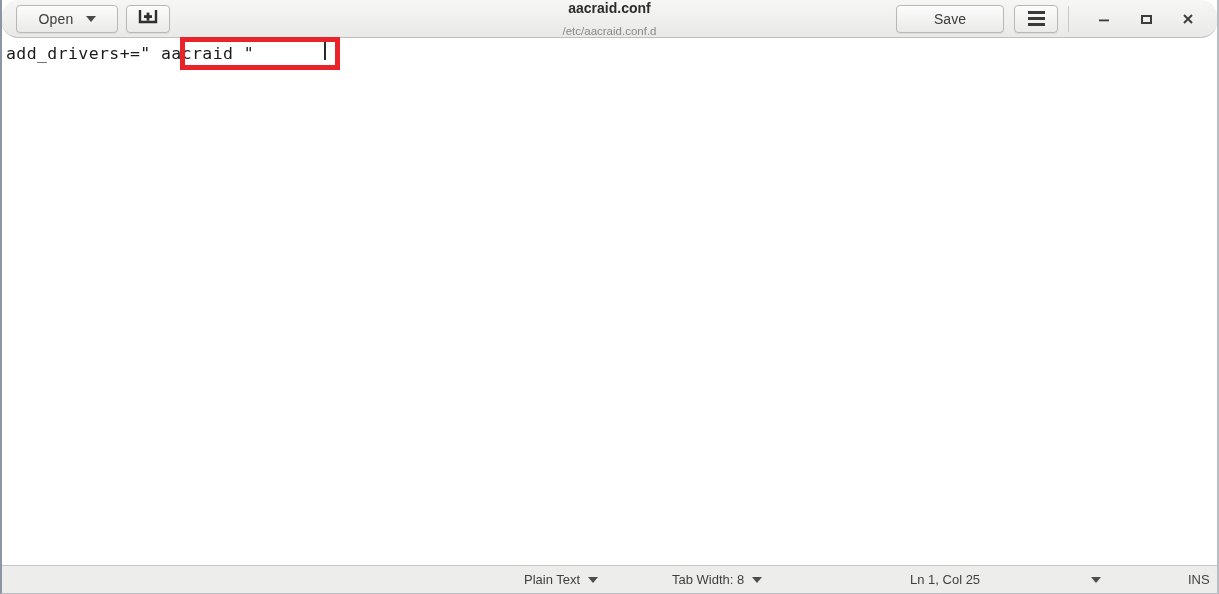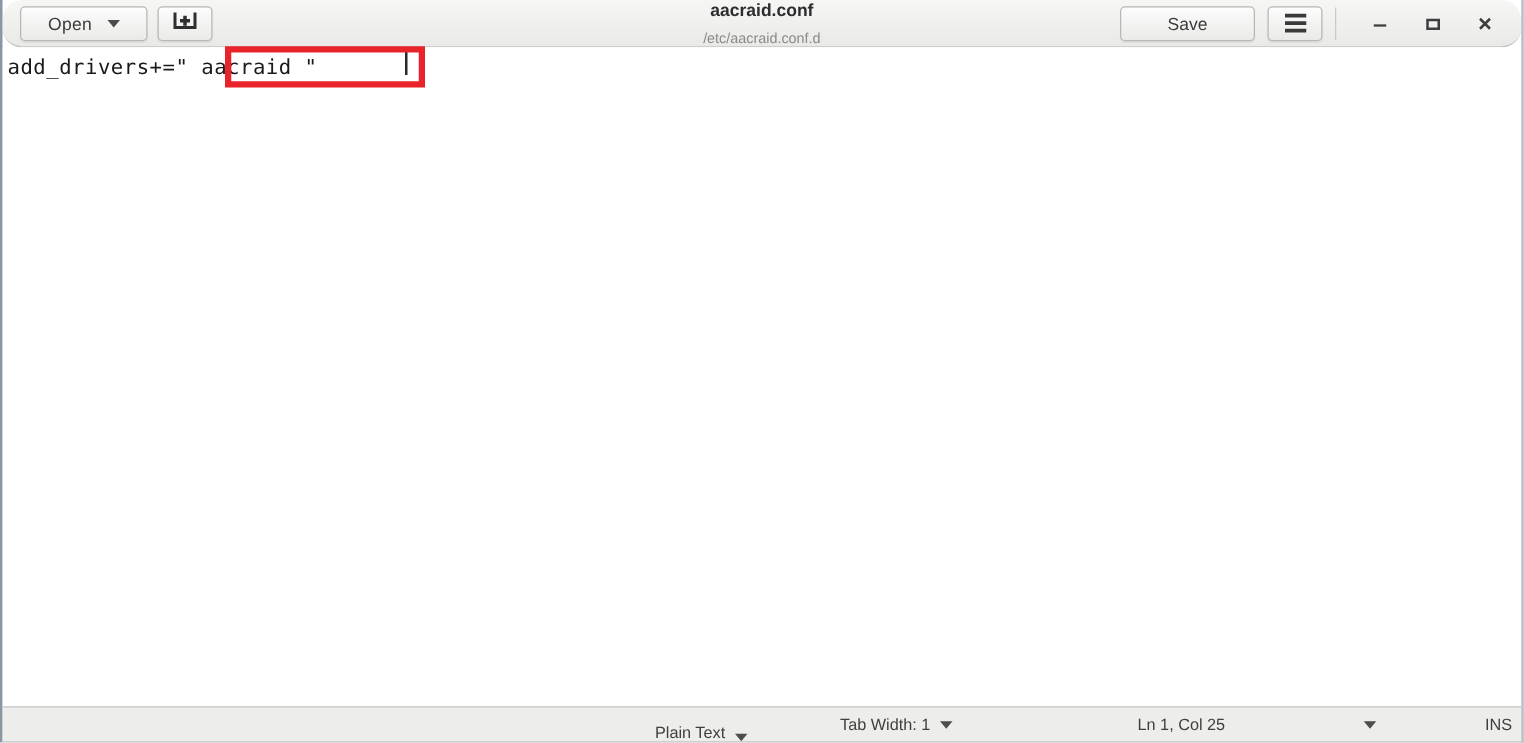--- a/index.html
+++ b/index.html
@@ -215,21 +215,21 @@
     gap: 8px;
     cursor: default;
     user-select: none;
   }
   .sb-caret {
     width: 0; height: 0;
     border-left: 5px solid transparent;
     border-right: 5px solid transparent;
     border-top: 6px solid #4d4d4d;
   }
-  #sb-language { left: 522px; align-items: flex-end; }
+  #sb-language { left: 522px; }
   #sb-tabwidth { left: 670px; }
   #sb-position { left: 908px; }
   #sb-position-caret { left: 1089px; }
   #sb-insert-mode { left: 1153px; margin-left: 33px; }
 </style>
 </head>
 <body>
 
 <div id="window">
 
@@ -311,21 +311,21 @@
   <div id="annotation-box"></div>
 
   <div id="statusbar">
 
     <div class="sb-item" id="sb-language">
       <span>Plain Text</span>
       <span class="sb-caret"></span>
     </div>
 
     <div class="sb-item" id="sb-tabwidth">
-      <span>Tab Width: 1</span>
+      <span>Tab Width: 8</span>
       <span class="sb-caret"></span>
     </div>
 
     <div class="sb-item" id="sb-position">
       <span>Ln 1, Col 25</span>
     </div>
 
     <div class="sb-item" id="sb-position-caret">
       <span class="sb-caret"></span>
     </div>

